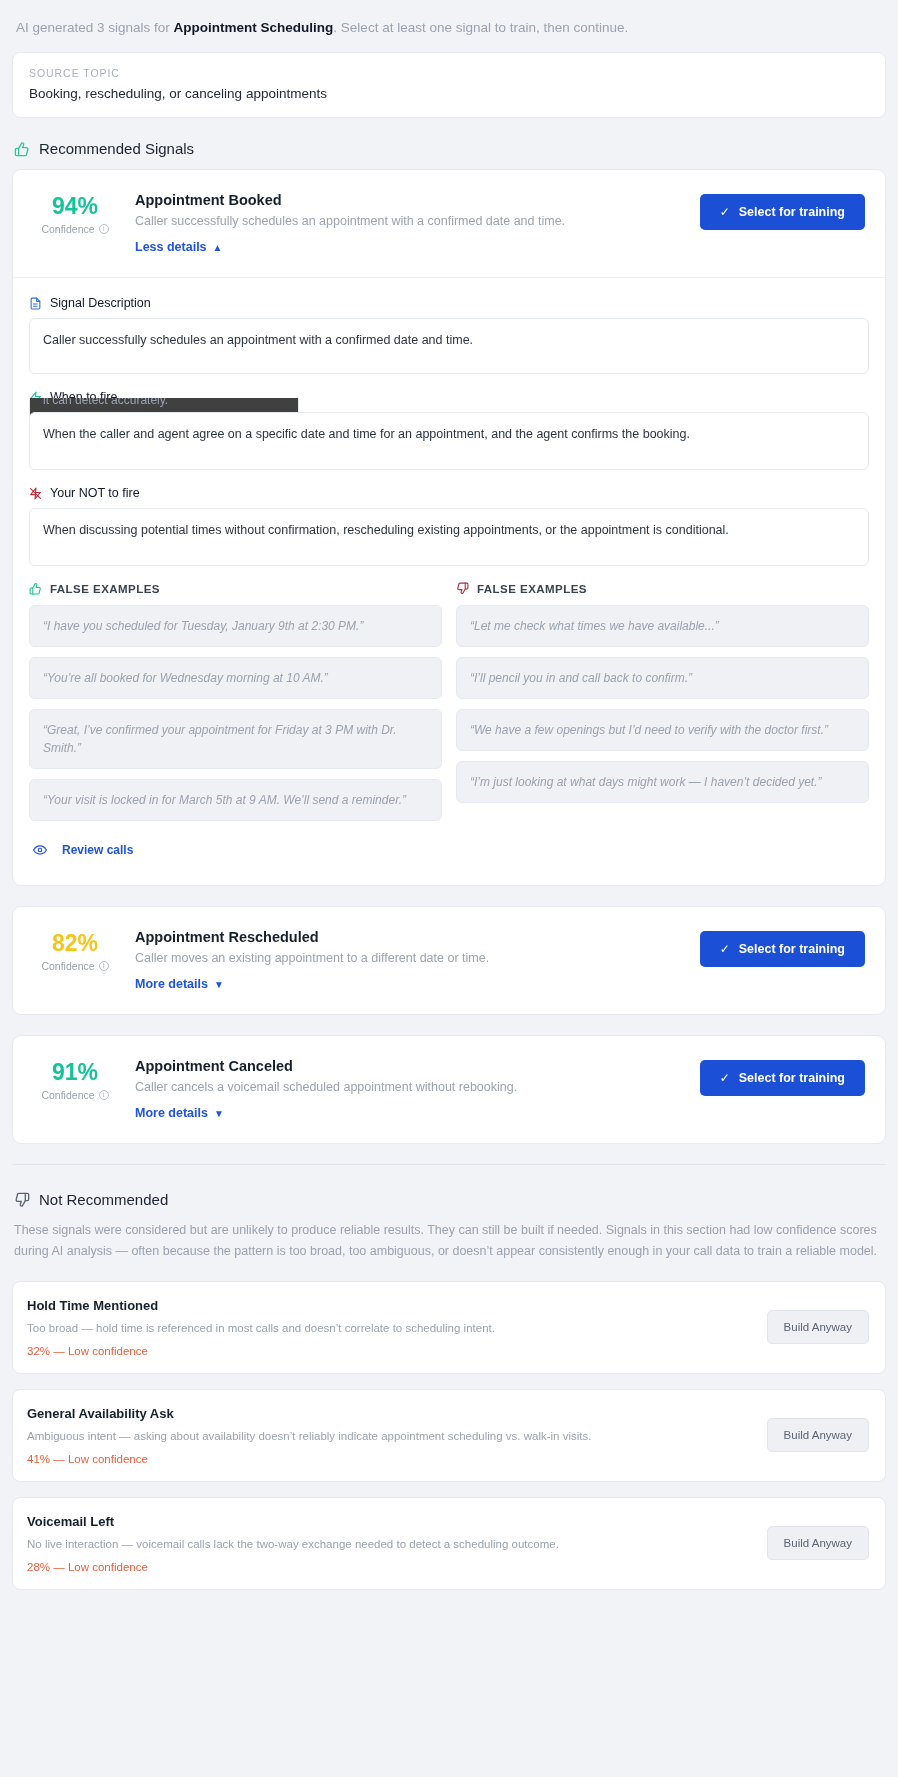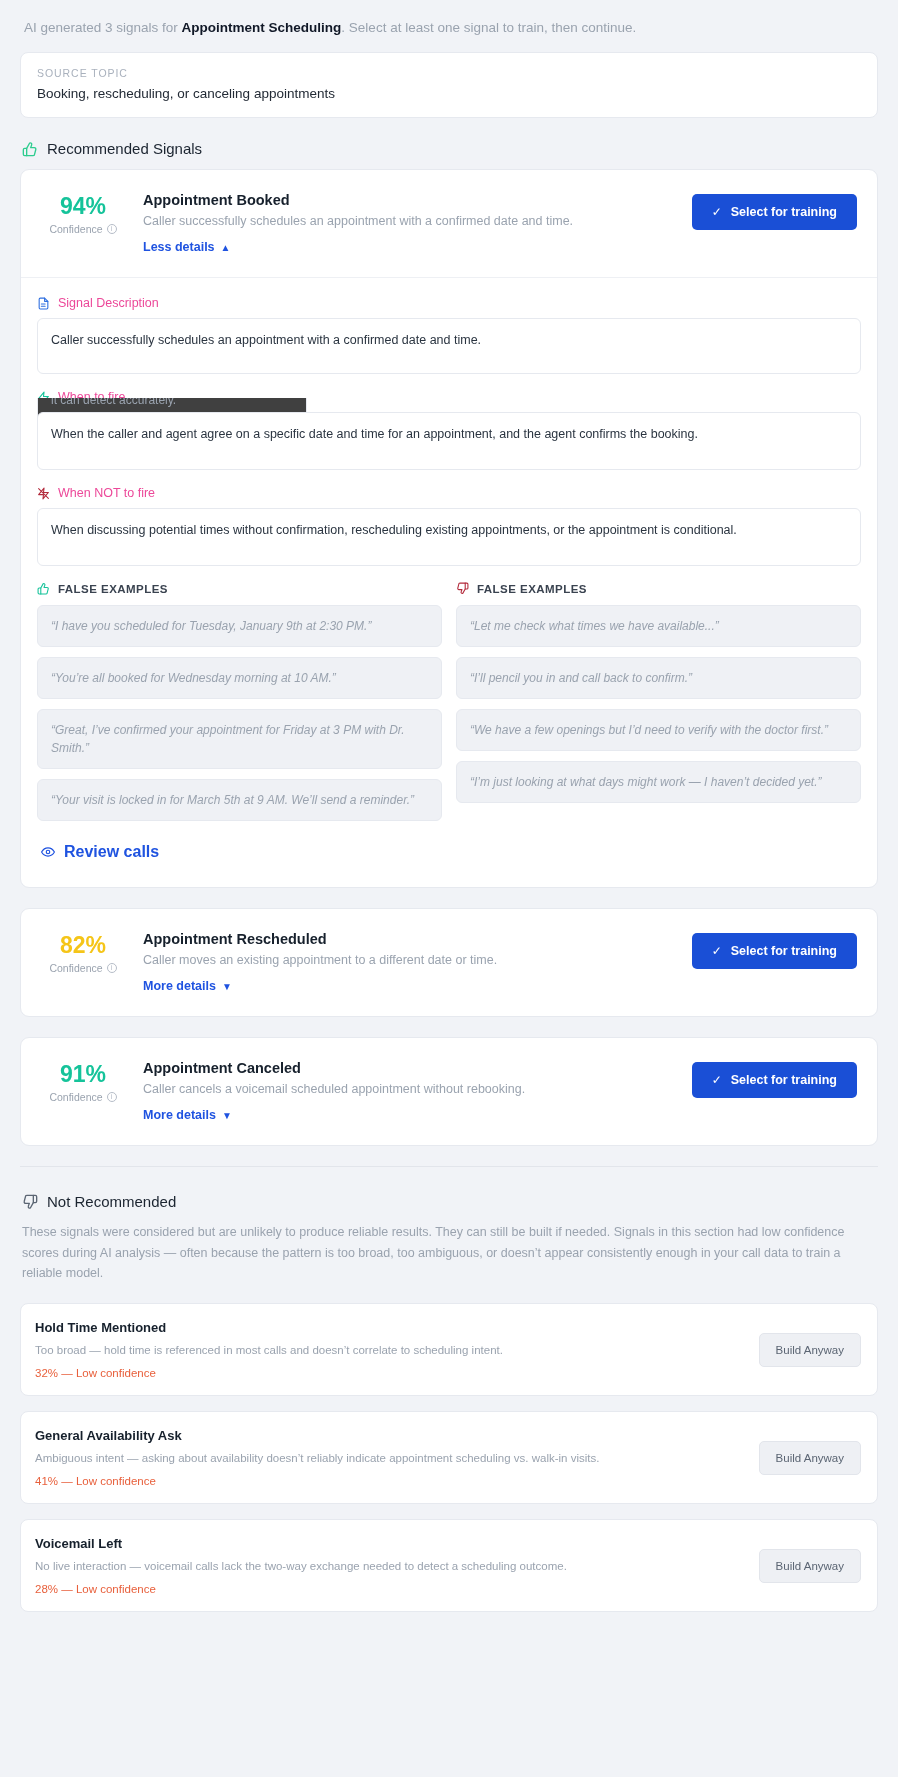--- a/index.html
+++ b/index.html
@@ -3,21 +3,21 @@
 <meta charset="utf-8">
 <style>
   * { box-sizing: border-box; margin: 0; padding: 0; }
   html, body {
     width: 898px;
     background: #f1f3f7;
     font-family: "Liberation Sans", sans-serif;
     color: #1f2937;
     -webkit-font-smoothing: antialiased;
   }
-  .page { width: 898px; min-height: 1777px; padding: 0 20px; background: #f1f3f7; }
+  .page { width: 898px; min-height: 1777px; padding: 0 12px; background: #f1f3f7; }
 
   
   .intro {
     font-size: 13.5px;
     color: #9aa3af;
     padding: 18px 0 14px 4px;
     line-height: 1.5;
   }
   .intro b { color: #111827; font-weight: 700; }
 
@@ -100,21 +100,21 @@
     cursor: pointer;
     white-space: nowrap;
     margin-top: 2px;
   }
   .select-btn .chk { font-size: 12px; font-weight: 400; }
 
   
   .signal-body { border-top: 1px solid #eef0f4; padding: 18px 16px 4px 16px; }
   .field-label {
     display: flex; align-items: center; gap: 8px;
-    font-size: 12.5px; color: #ec4899; margin-bottom: 8px;
+    font-size: 12.5px; color: #0f172a; margin-bottom: 8px;
   }
   .field-box {
     border: 1px solid #e6e9ef;
     border-radius: 6px;
     background: #fff;
     padding: 12px 13px;
     font-size: 12.5px;
     color: #2a3440;
     line-height: 1.45;
     margin-bottom: 16px;
@@ -155,22 +155,22 @@
     border-radius: 6px;
     padding: 11px 13px;
     font-size: 12px;
     font-style: italic;
     color: #9aa3af;
     line-height: 1.5;
     margin-bottom: 10px;
   }
   .review-row { padding: 12px 2px 20px 4px; }
   .review-link {
-    display: inline-flex; align-items: center; gap: 9px;
-    color: #1f53e0; font-size: 16px; font-weight: 700; cursor: pointer;
+    display: inline-flex; align-items: center; gap: 15px;
+    color: #1f53e0; font-size: 12px; font-weight: 700; cursor: pointer;
   }
 
   
   .divider { height: 1px; background: #e2e5eb; margin: 20px 0 26px 0; }
 
   
   .nr-head { display: flex; align-items: center; gap: 9px; margin: 0 0 12px 2px; }
   .nr-head .title { font-size: 15px; color: #1b2430; }
   .nr-desc {
     font-size: 12.5px; color: #9aa3af; line-height: 1.62;
@@ -283,21 +283,21 @@
         <span>When the caller and agent agree on a specific date and time for an appointment, and the agent confirms the booking.</span>
       </div>
 
       <div class="field-label">
         <span class="ico">
           <svg width="13" height="13" viewBox="0 0 24 24" fill="none" stroke="#b32b3c" stroke-width="2" stroke-linecap="round" stroke-linejoin="round">
               <polygon points="13 2 3 14 12 14 11 22 21 10 12 10 13 2"></polygon>
               <line x1="3" y1="3" x2="21" y2="21"></line>
             </svg>
         </span>
-        <span>When NOT to fire</span>
+        <span>Your NOT to fire</span>
       </div>
       <div class="field-box notfire">
         <span>When discussing potential times without confirmation, rescheduling existing appointments, or the appointment is conditional.</span>
       </div>
 
       <div class="examples-wrap">
         <div class="ex-col">
           <div class="ex-head">
             <span class="ico">
               <svg width="13" height="13" viewBox="0 0 24 24" fill="none" stroke="#15c39a" stroke-width="2" stroke-linecap="round" stroke-linejoin="round">

